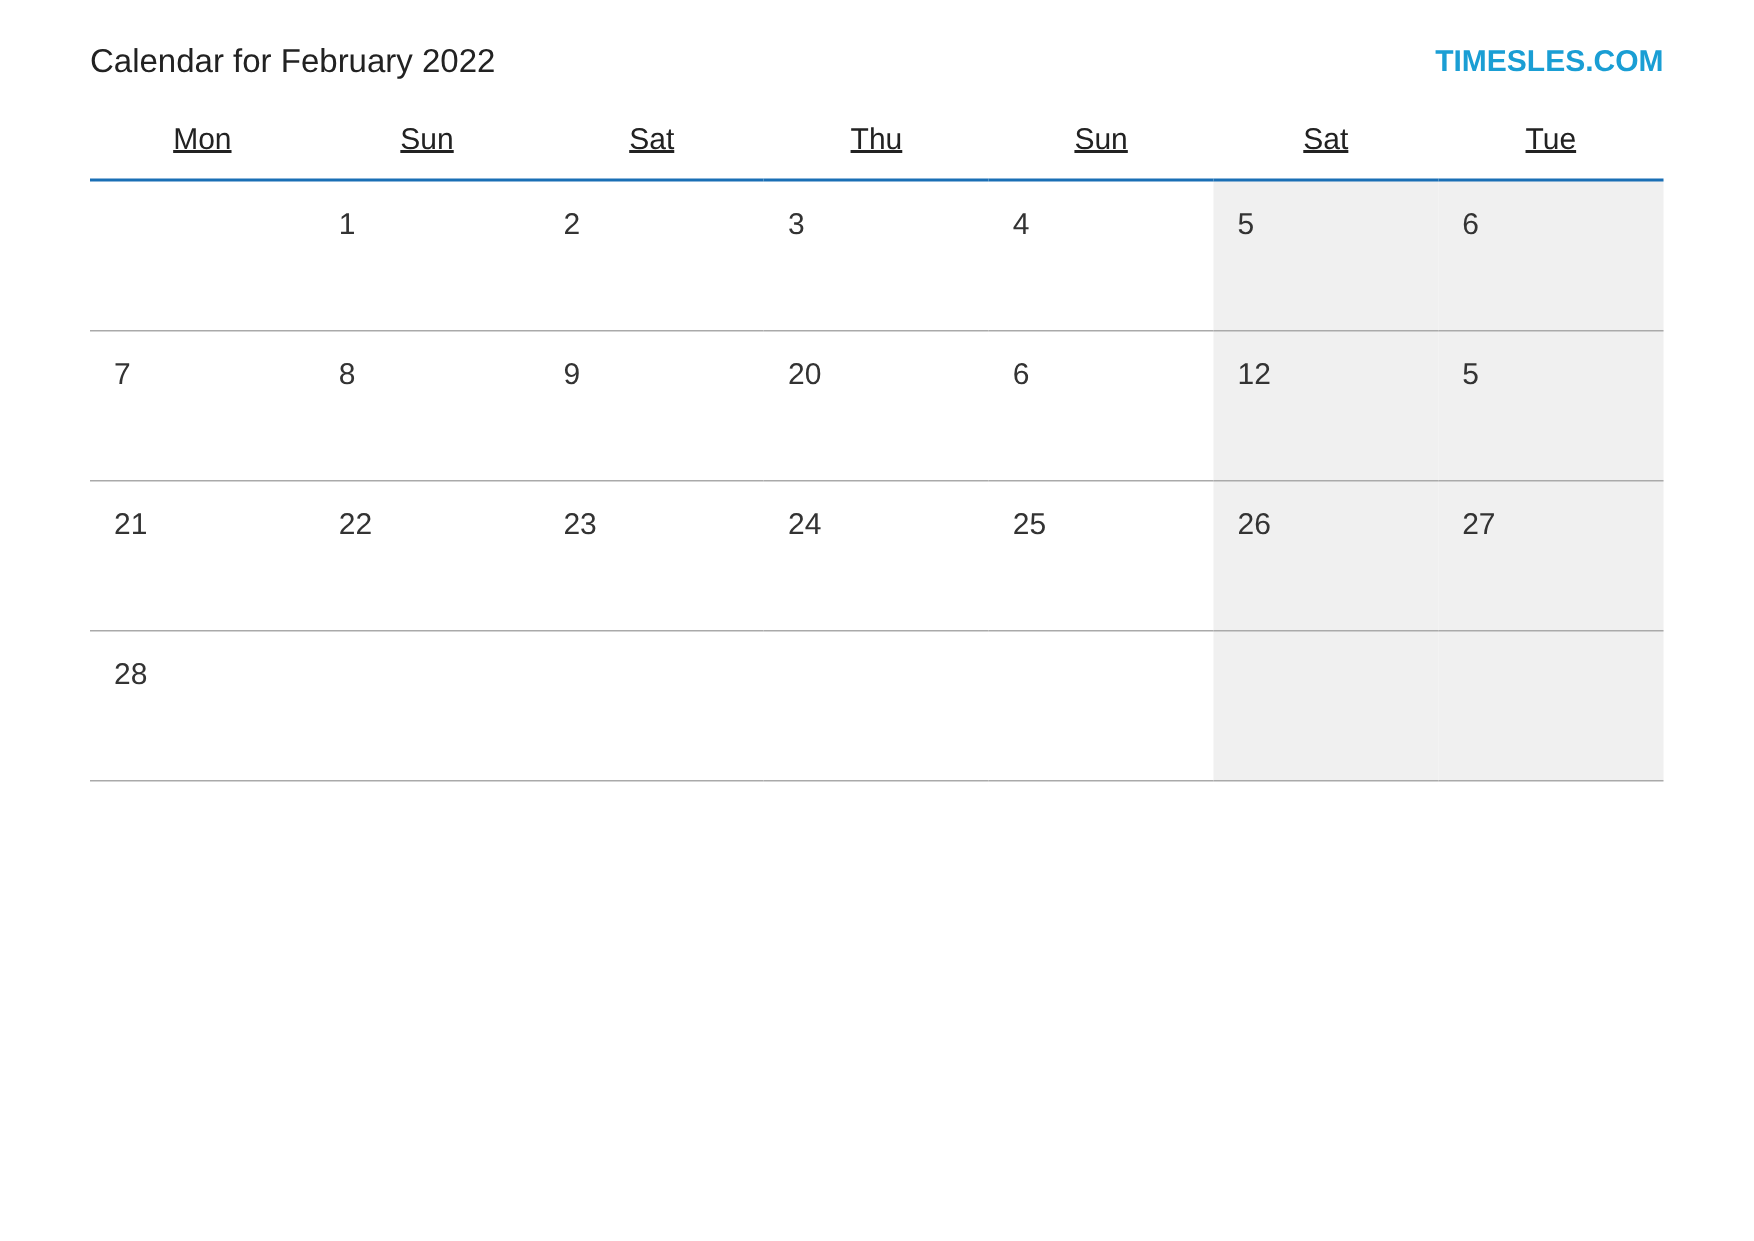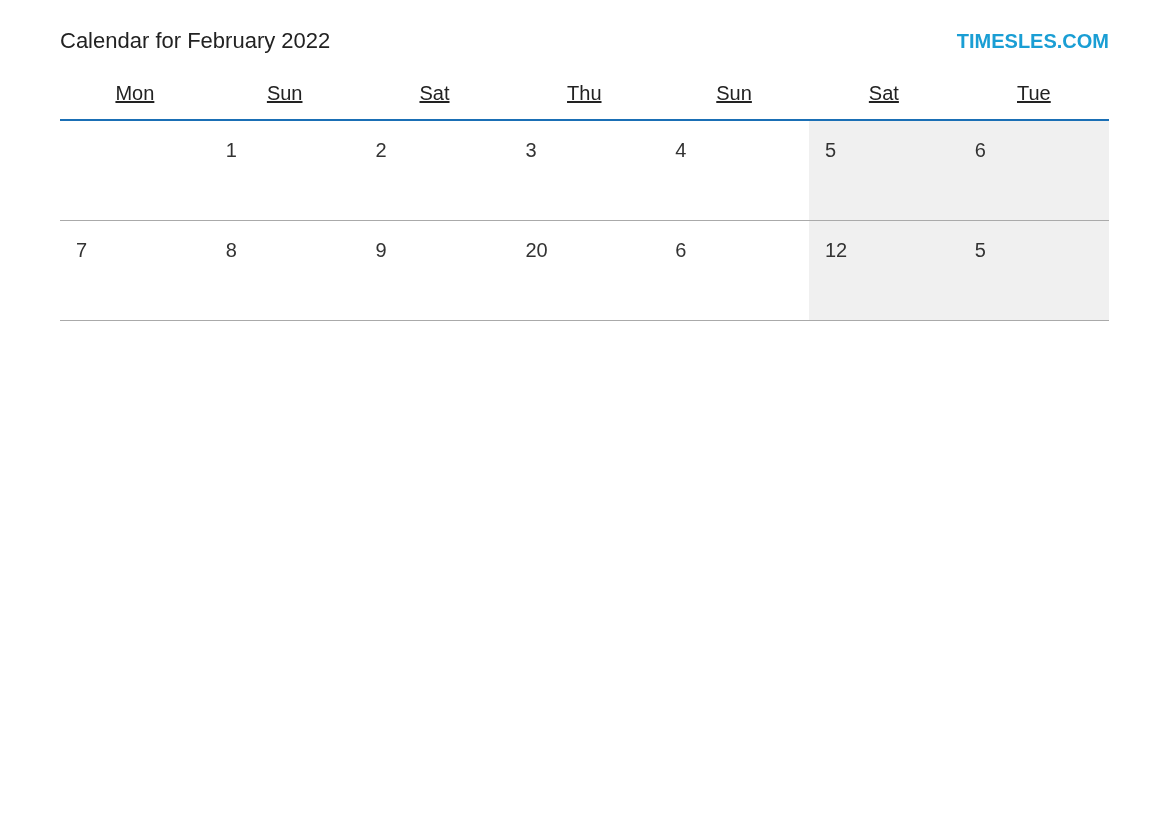--- a/index.html
+++ b/index.html
@@ -154,15 +154,49 @@
           <td>
             <span class="day-number">6</span>
           </td>
           <td class="weekend">
             <span class="day-number">12</span>
           </td>
           <td class="weekend">
             <span class="day-number">5</span>
           </td>
         </tr>
+        <tr>
+          <td>
+            <span class="day-number">21</span>
+          </td>
+          <td>
+            <span class="day-number">22</span>
+          </td>
+          <td>
+            <span class="day-number">23</span>
+          </td>
+          <td>
+            <span class="day-number">24</span>
+          </td>
+          <td>
+            <span class="day-number">25</span>
+          </td>
+          <td class="weekend">
+            <span class="day-number">26</span>
+          </td>
+          <td class="weekend">
+            <span class="day-number">27</span>
+          </td>
+        </tr>
+        <tr>
+          <td>
+            <span class="day-number">28</span>
+          </td>
+          <td></td>
+          <td></td>
+          <td></td>
+          <td></td>
+          <td class="weekend"></td>
+          <td class="weekend"></td>
+        </tr>
       </tbody>
   </table>
 </div>
 
 </body></html>

